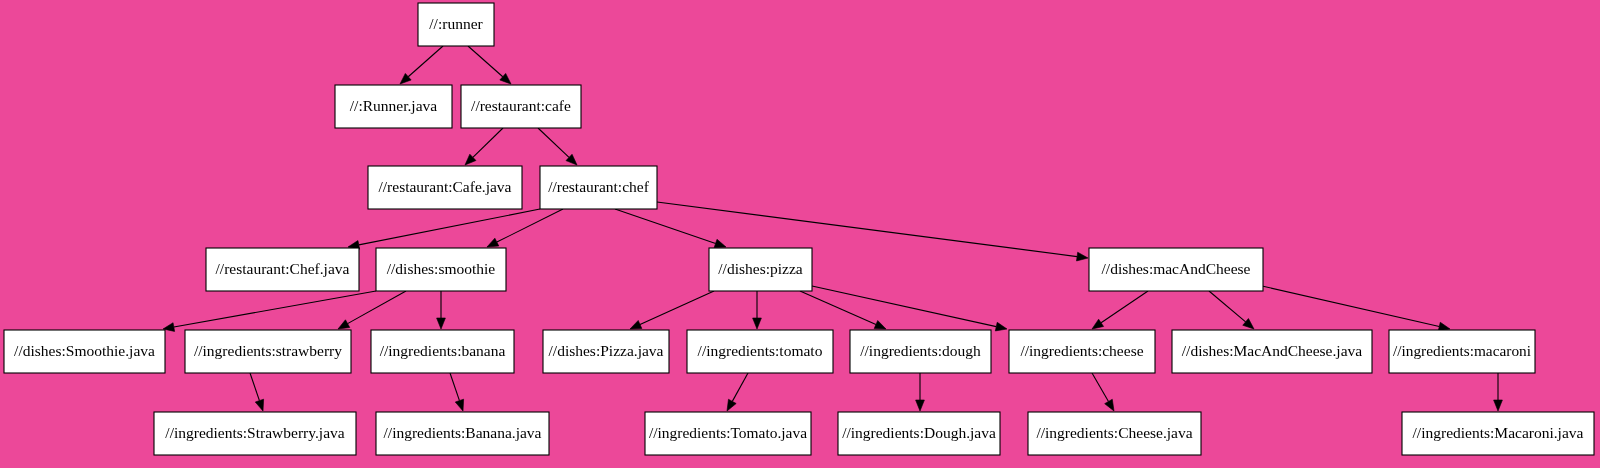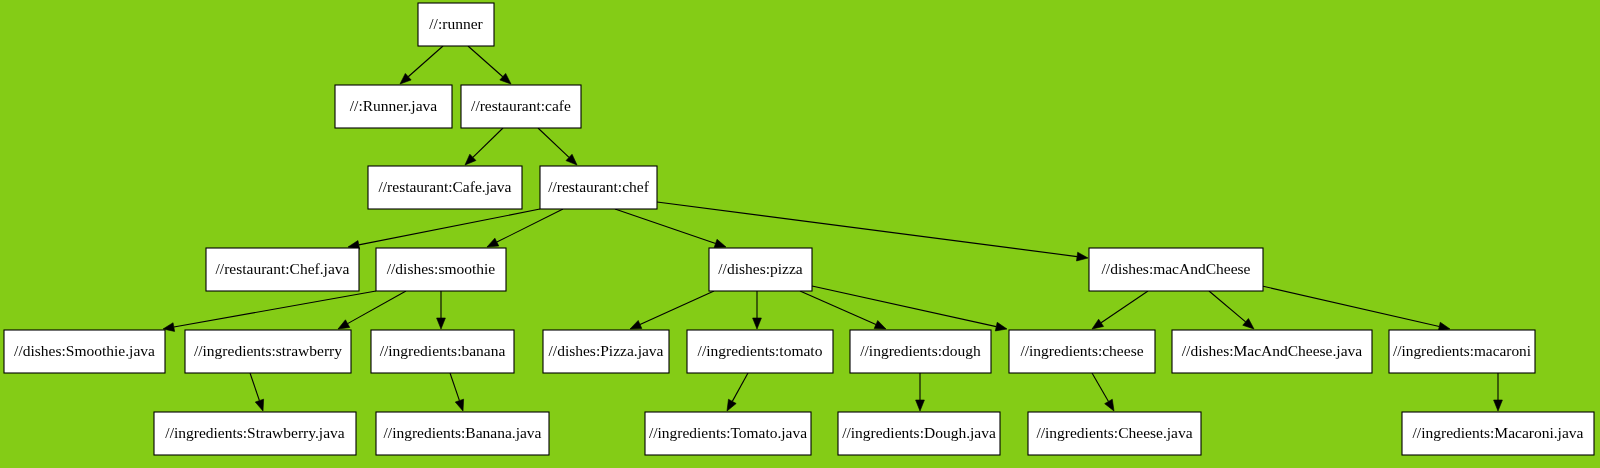--- a/index.html
+++ b/index.html
@@ -4,21 +4,21 @@
 <style>
   html, body {
     margin: 0;
     padding: 0;
     background: #ffffff;
   }
   #graph-root {
     position: relative;
     width: 1600px;
     height: 468px;
-    background: #84cc16;
+    background: #ec4899;
     font-family: "Liberation Serif", "DejaVu Serif", serif;
     overflow: hidden;
   }
   svg.graph-canvas {
     position: absolute;
     left: 0;
     top: 0;
     width: 1600px;
     height: 468px;
   }

